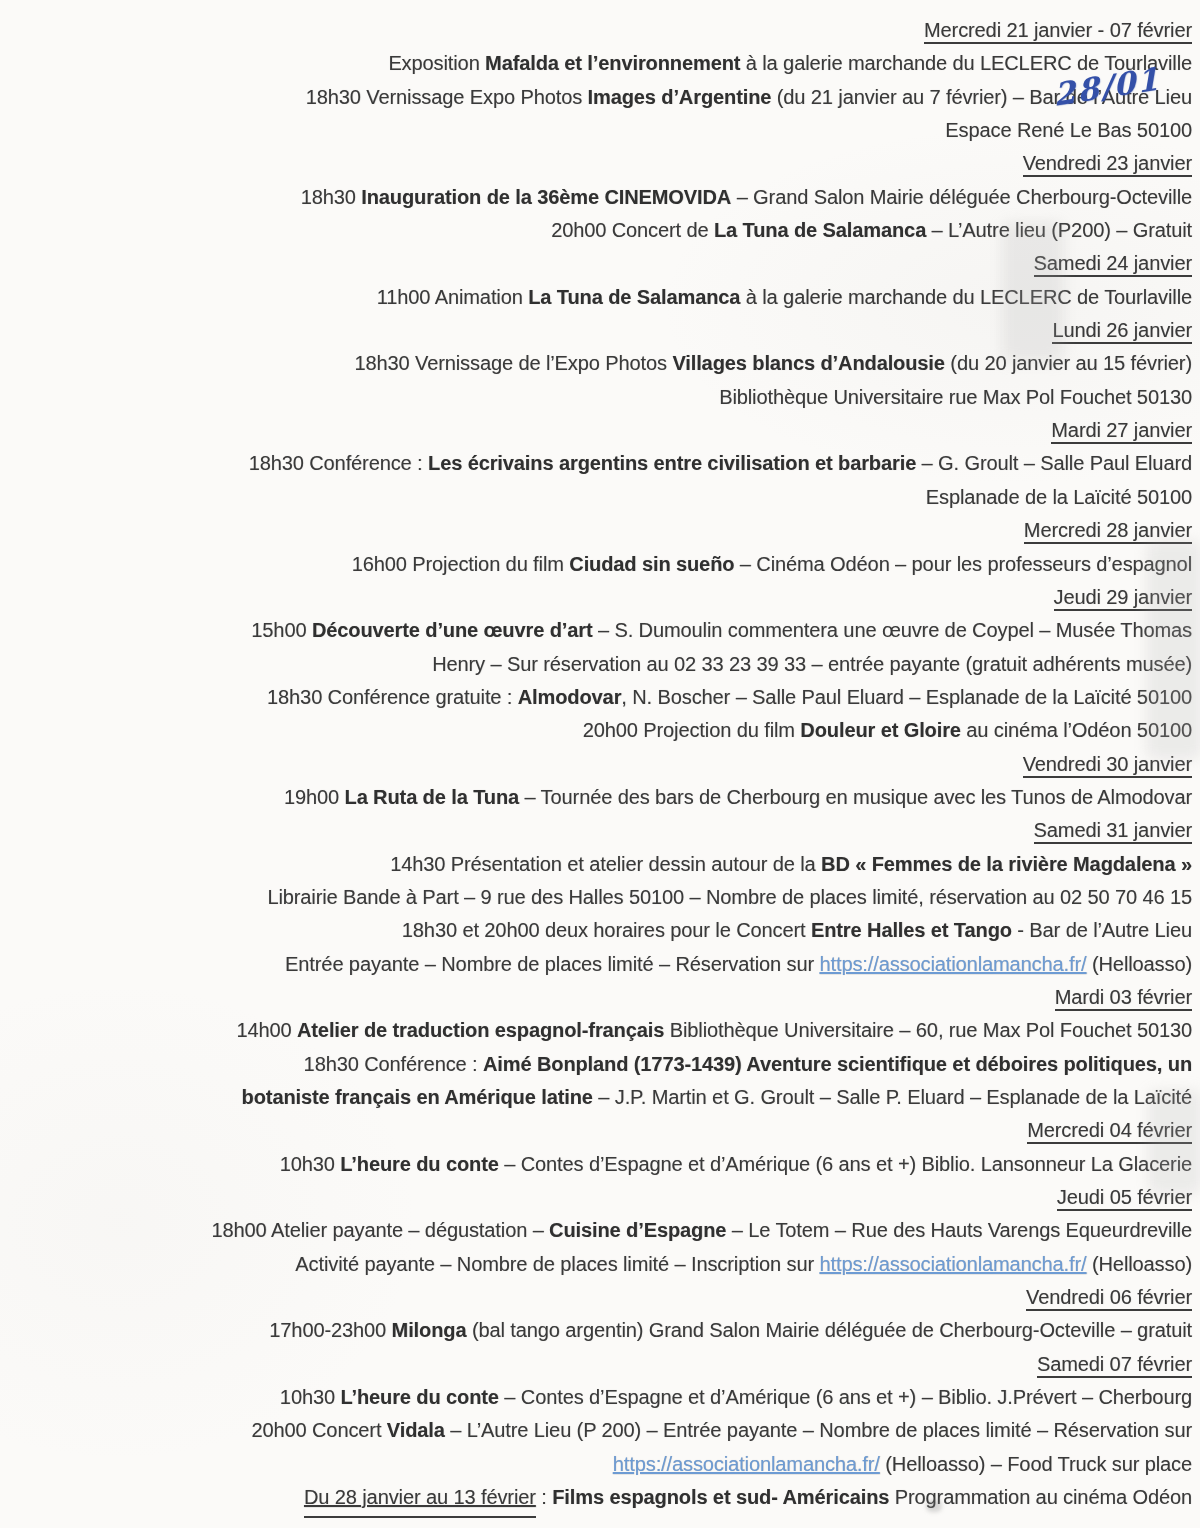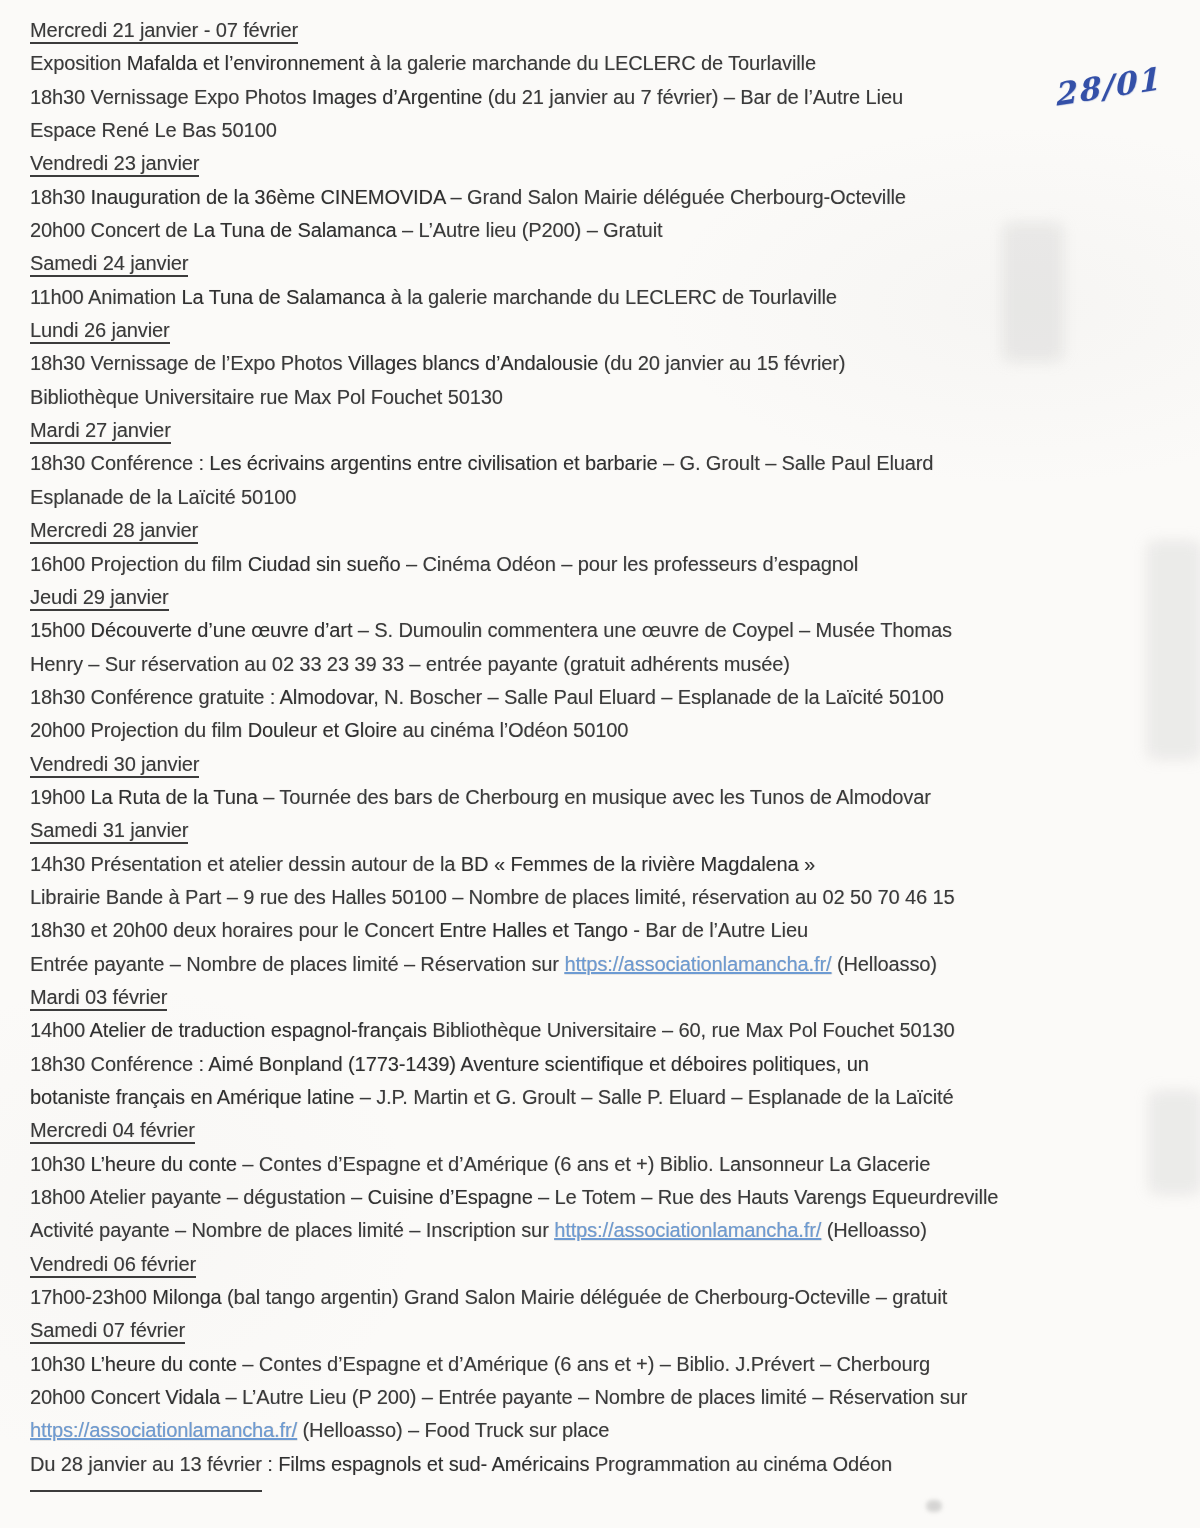--- a/index.html
+++ b/index.html
@@ -17,30 +17,32 @@
     padding:14px 8px 0 30px;
     font-family:"Liberation Sans", sans-serif;
     font-size:20px;
     color:#3a3a3a;
     letter-spacing:-0.1px;
   }
   .line{
     line-height:33.35px;
     white-space:nowrap;
     text-shadow:0.3px 0.3px 0.7px rgba(55,55,55,0.35);
+    text-align:right;
   }
-  .bold{font-weight:normal;color:#303030;}
+  .bold{font-weight:bold;color:#303030;}
   .normal{font-weight:normal;}
   .heading .normal{
     border-bottom:2px solid #3c3c3c;
     padding-bottom:1px;
   }
   .underline{
     border-bottom:2px solid #3c3c3c;
-    padding-bottom:15px;
+    padding-bottom:8px;
+    text-decoration:underline;
   }
   a.link{
     color:#6d9bd3;
     text-decoration:underline;
     text-decoration-color:#6d9bd3;
     cursor:pointer;
   }
   .annotation{
     position:absolute;
     left:1056px;
@@ -99,20 +101,21 @@
       <div class="line"><span class="normal">14h30 Présentation et atelier dessin autour de la </span><span class="bold">BD « Femmes de la rivière Magdalena »</span></div>
       <div class="line"><span class="normal">Librairie Bande à Part – 9 rue des Halles 50100 – Nombre de places limité, réservation au 02 50 70 46 15</span></div>
       <div class="line"><span class="normal">18h30 et 20h00 deux horaires pour le Concert </span><span class="bold">Entre Halles et Tango</span><span class="normal"> - Bar de l’Autre Lieu</span></div>
       <div class="line"><span class="normal">Entrée payante – Nombre de places limité – Réservation sur </span><a href="#" class="link">https://associationlamancha.fr/</a><span class="normal"> (Helloasso)</span></div>
       <div class="line heading"><span class="normal">Mardi 03 février</span></div>
       <div class="line"><span class="normal">14h00 </span><span class="bold">Atelier de traduction espagnol-français</span><span class="normal"> Bibliothèque Universitaire – 60, rue Max Pol Fouchet 50130</span></div>
       <div class="line"><span class="normal">18h30 Conférence : </span><span class="bold">Aimé Bonpland (1773-1439) Aventure scientifique et déboires politiques, un</span></div>
       <div class="line"><span class="bold">botaniste français en Amérique latine</span><span class="normal"> – J.P. Martin et G. Groult – Salle P. Eluard – Esplanade de la Laïcité</span></div>
       <div class="line heading"><span class="normal">Mercredi 04 février</span></div>
       <div class="line"><span class="normal">10h30 </span><span class="bold">L’heure du conte</span><span class="normal"> – Contes d’Espagne et d’Amérique (6 ans et +) Biblio. Lansonneur La Glacerie</span></div>
+      <div class="line heading"><span class="normal">Jeudi 05 février</span></div>
       <div class="line"><span class="normal">18h00 Atelier payante – dégustation – </span><span class="bold">Cuisine d’Espagne</span><span class="normal"> – Le Totem – Rue des Hauts Varengs Equeurdreville</span></div>
       <div class="line"><span class="normal">Activité payante – Nombre de places limité – Inscription sur </span><a href="#" class="link">https://associationlamancha.fr/</a><span class="normal"> (Helloasso)</span></div>
       <div class="line heading"><span class="normal">Vendredi 06 février</span></div>
       <div class="line"><span class="normal">17h00-23h00 </span><span class="bold">Milonga</span><span class="normal"> (bal tango argentin) Grand Salon Mairie déléguée de Cherbourg-Octeville – gratuit</span></div>
       <div class="line heading"><span class="normal">Samedi 07 février</span></div>
       <div class="line"><span class="normal">10h30 </span><span class="bold">L’heure du conte</span><span class="normal"> – Contes d’Espagne et d’Amérique (6 ans et +) – Biblio. J.Prévert – Cherbourg</span></div>
       <div class="line"><span class="normal">20h00 Concert </span><span class="bold">Vidala</span><span class="normal"> –  L’Autre Lieu (P 200) – Entrée payante – Nombre de places limité – Réservation sur</span></div>
       <div class="line"><a href="#" class="link">https://associationlamancha.fr/</a><span class="normal"> (Helloasso) – Food Truck sur place</span></div>
       <div class="line"><span class="underline">Du 28 janvier au 13 février</span><span class="normal"> : </span><span class="bold">Films espagnols et sud- Américains</span><span class="normal"> Programmation au cinéma Odéon</span></div>
     </div>

